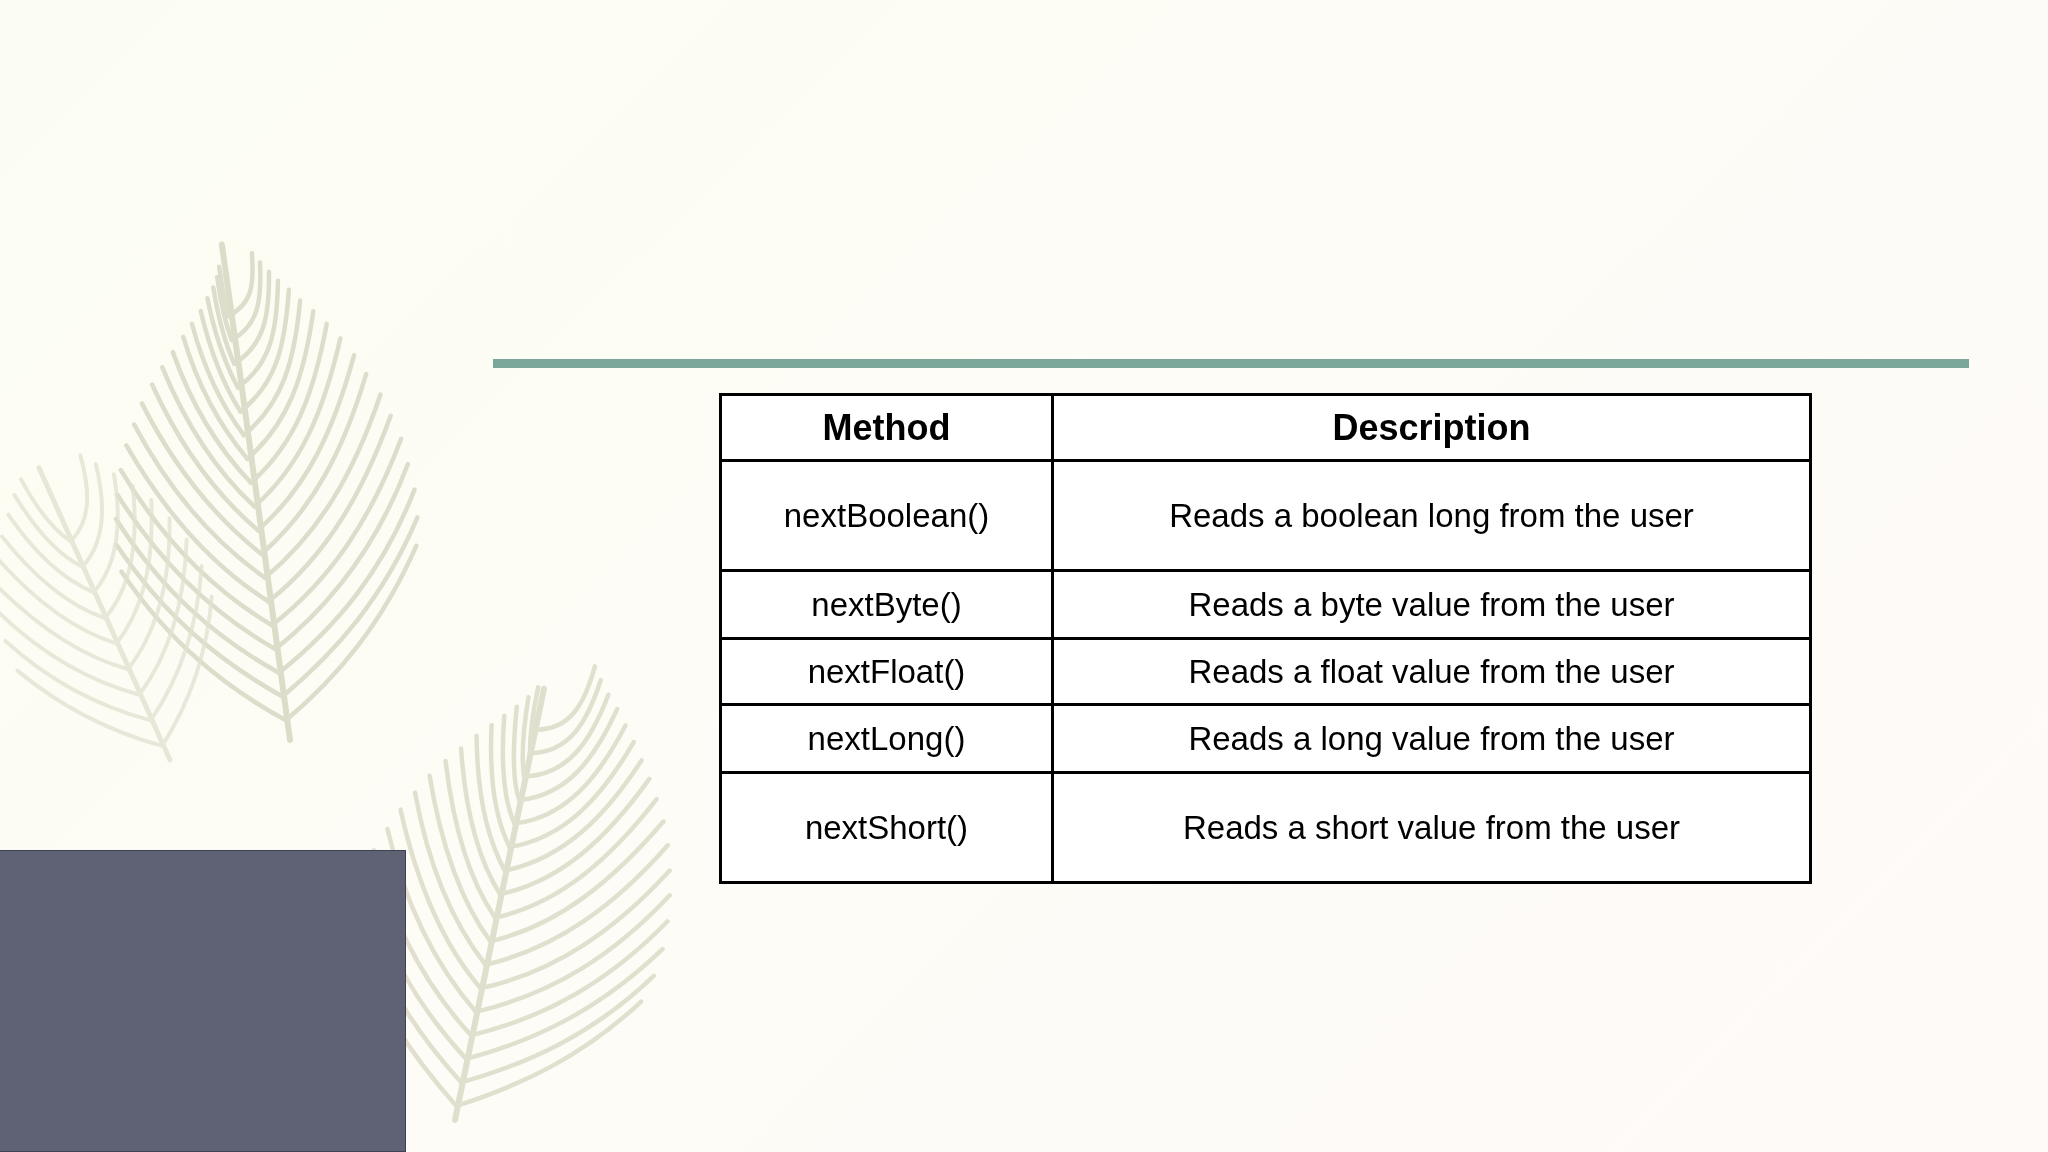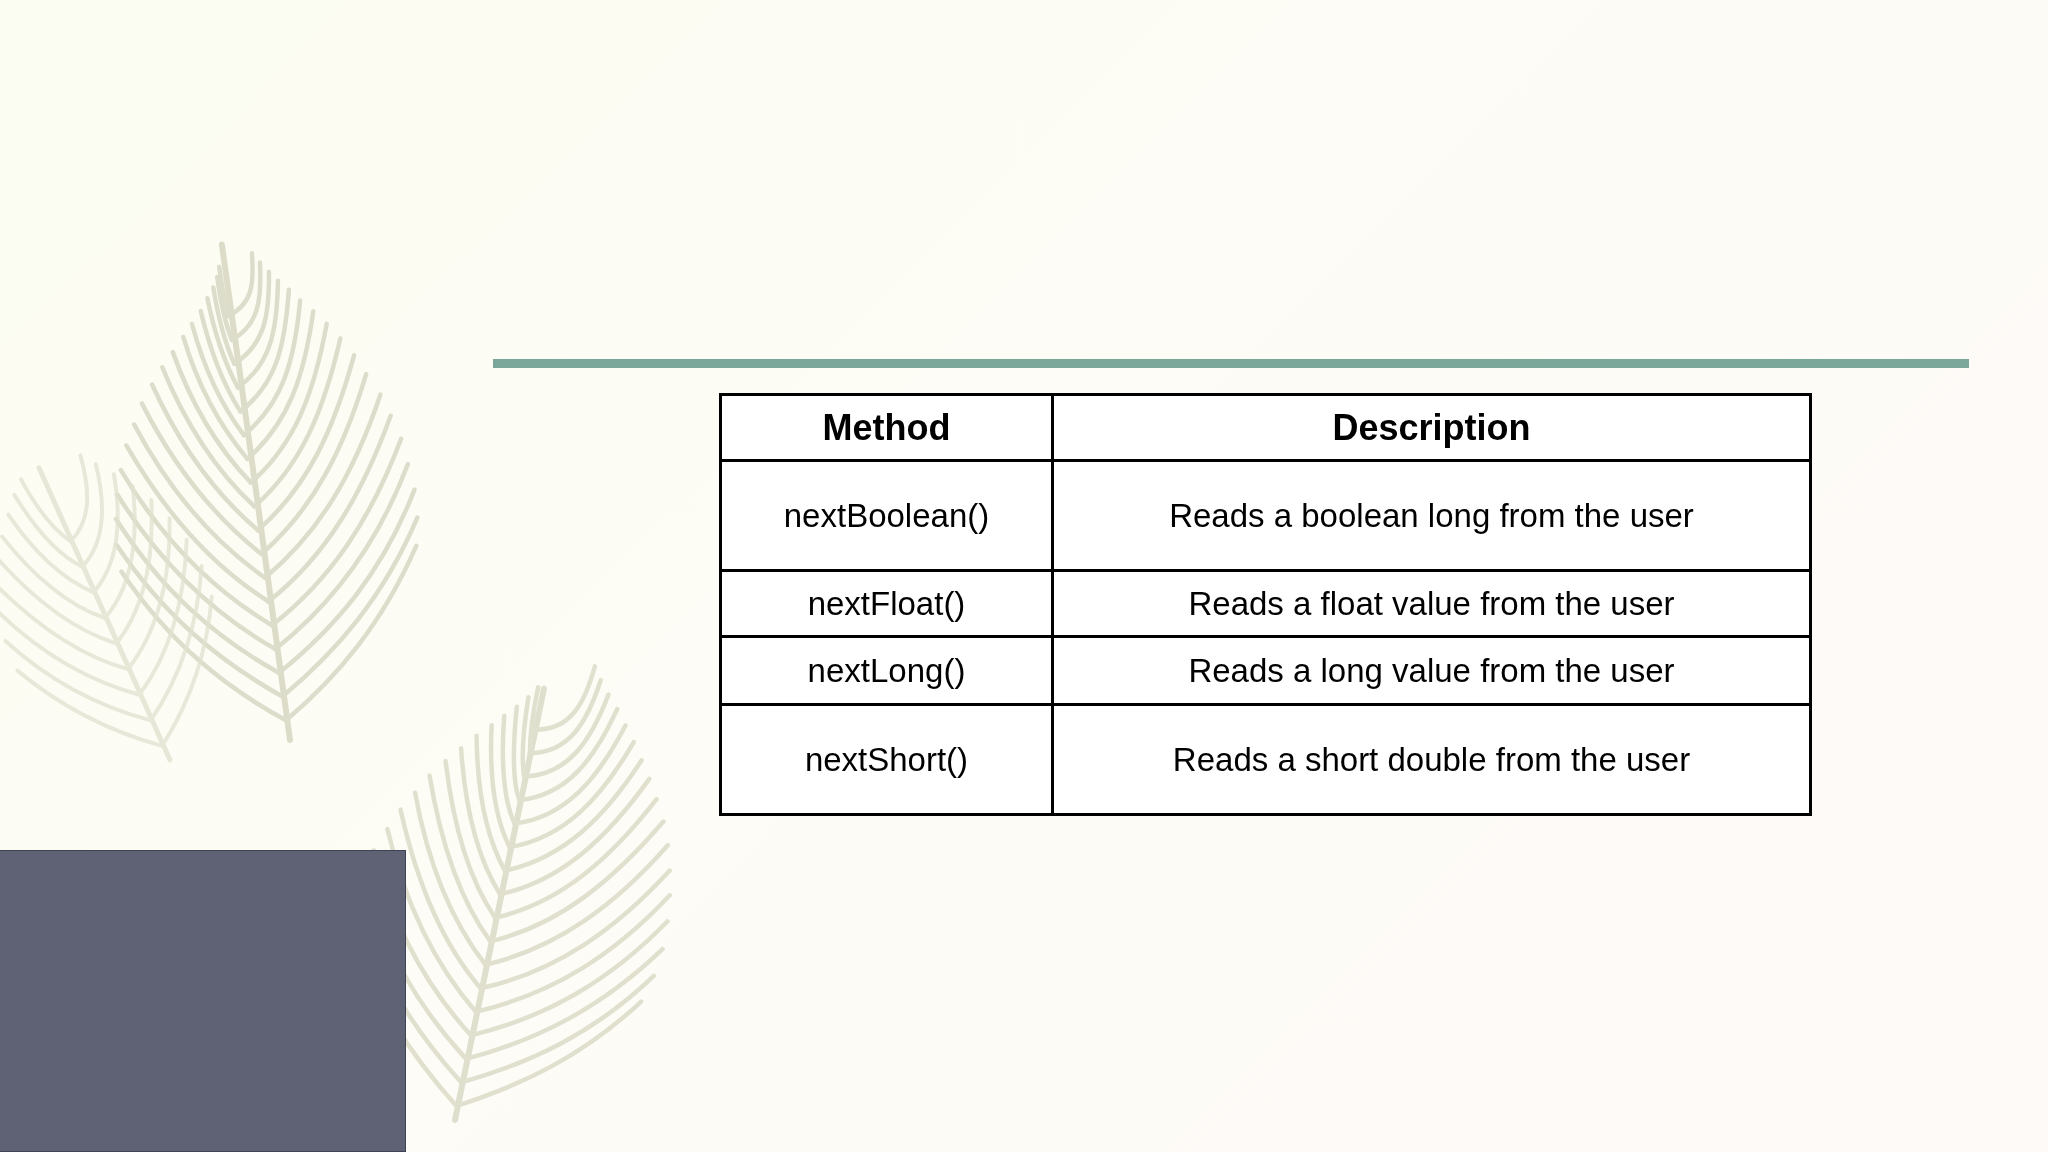--- a/index.html
+++ b/index.html
@@ -242,28 +242,32 @@
       <tr>
         <th>Method</th>
         <th>Description</th>
       </tr>
     </thead>
     <tbody>
       <tr class="h-tall">
         <td>nextBoolean()</td>
         <td>Reads a boolean long from the user</td>
       </tr>
+      <tr class="h-mid">
+        <td>nextByte()</td>
+        <td>Reads a byte value from the user</td>
+      </tr>
       <tr class="h-short">
         <td>nextFloat()</td>
         <td>Reads a float value from the user</td>
       </tr>
       <tr class="h-mid">
         <td>nextLong()</td>
         <td>Reads a long value from the user</td>
       </tr>
       <tr class="h-tall">
         <td>nextShort()</td>
-        <td>Reads a short double from the user</td>
+        <td>Reads a short value from the user</td>
       </tr>
     </tbody>
   </table>
 
 </div>
 
 </body></html>

